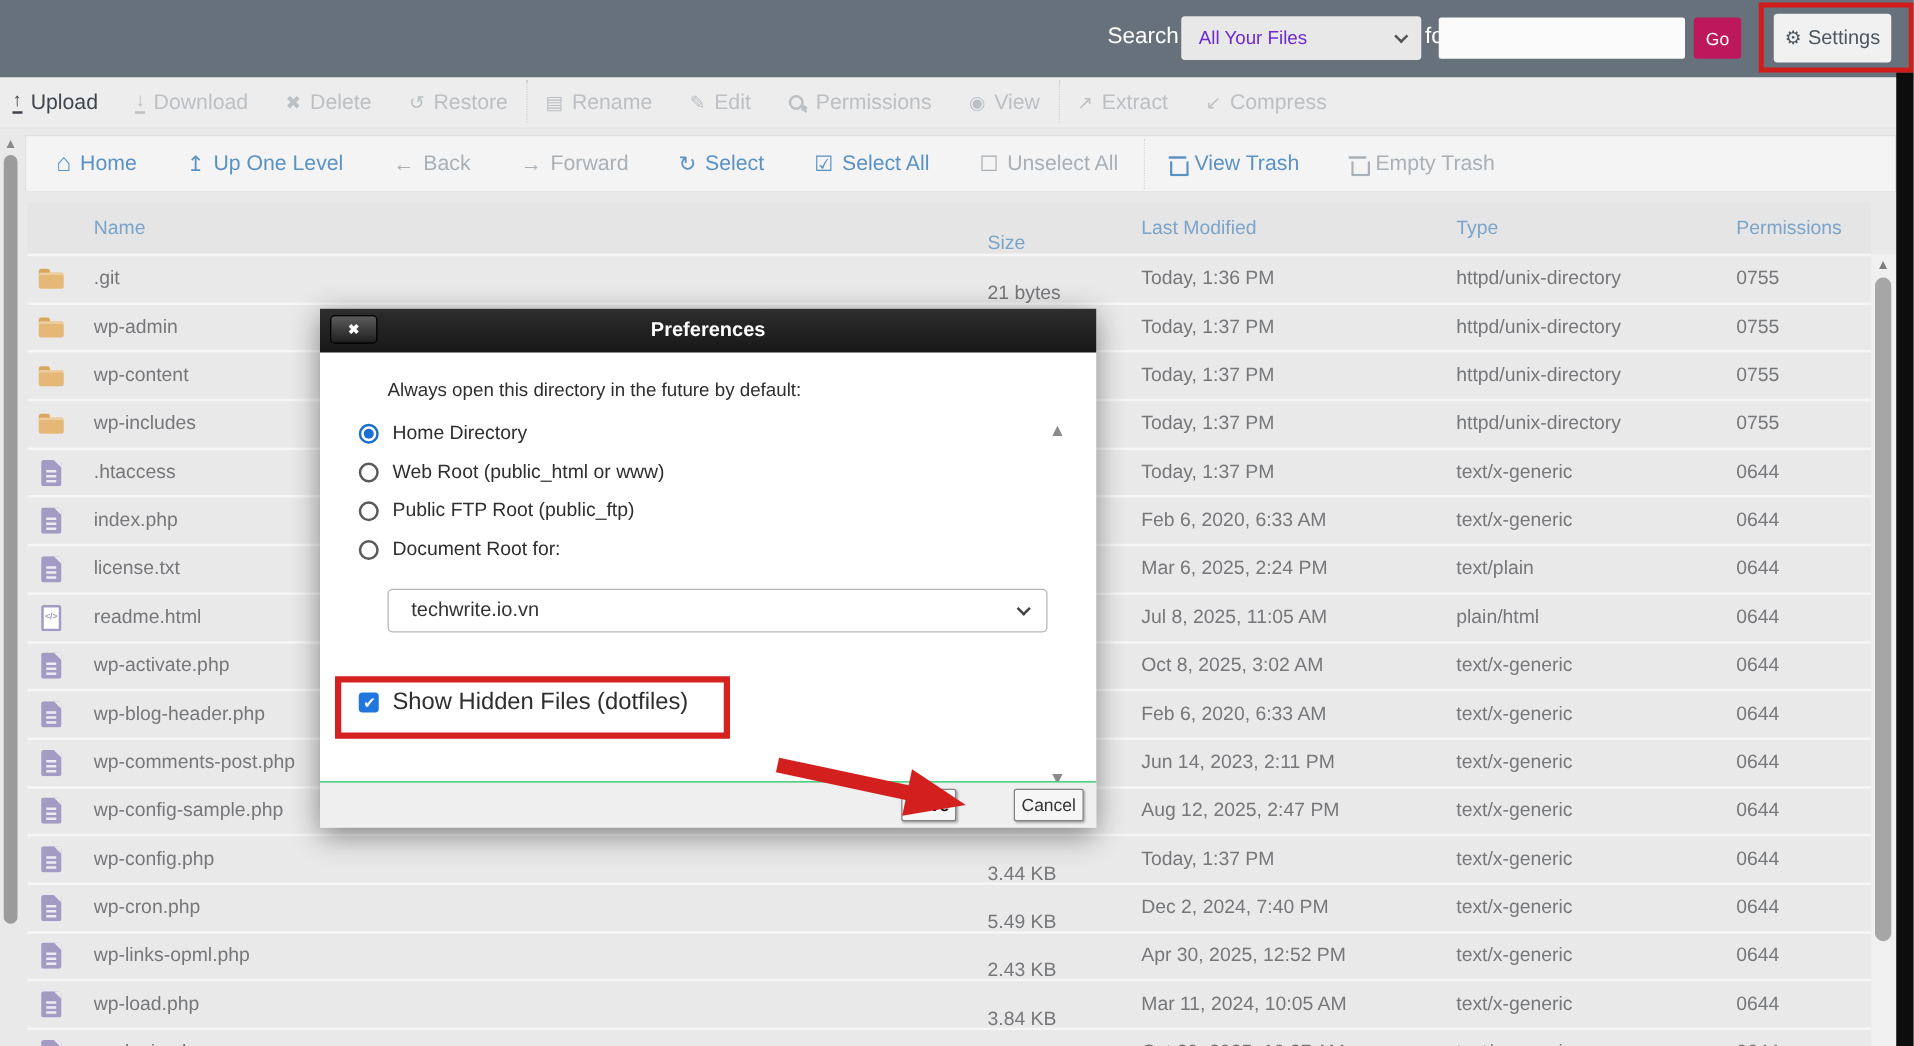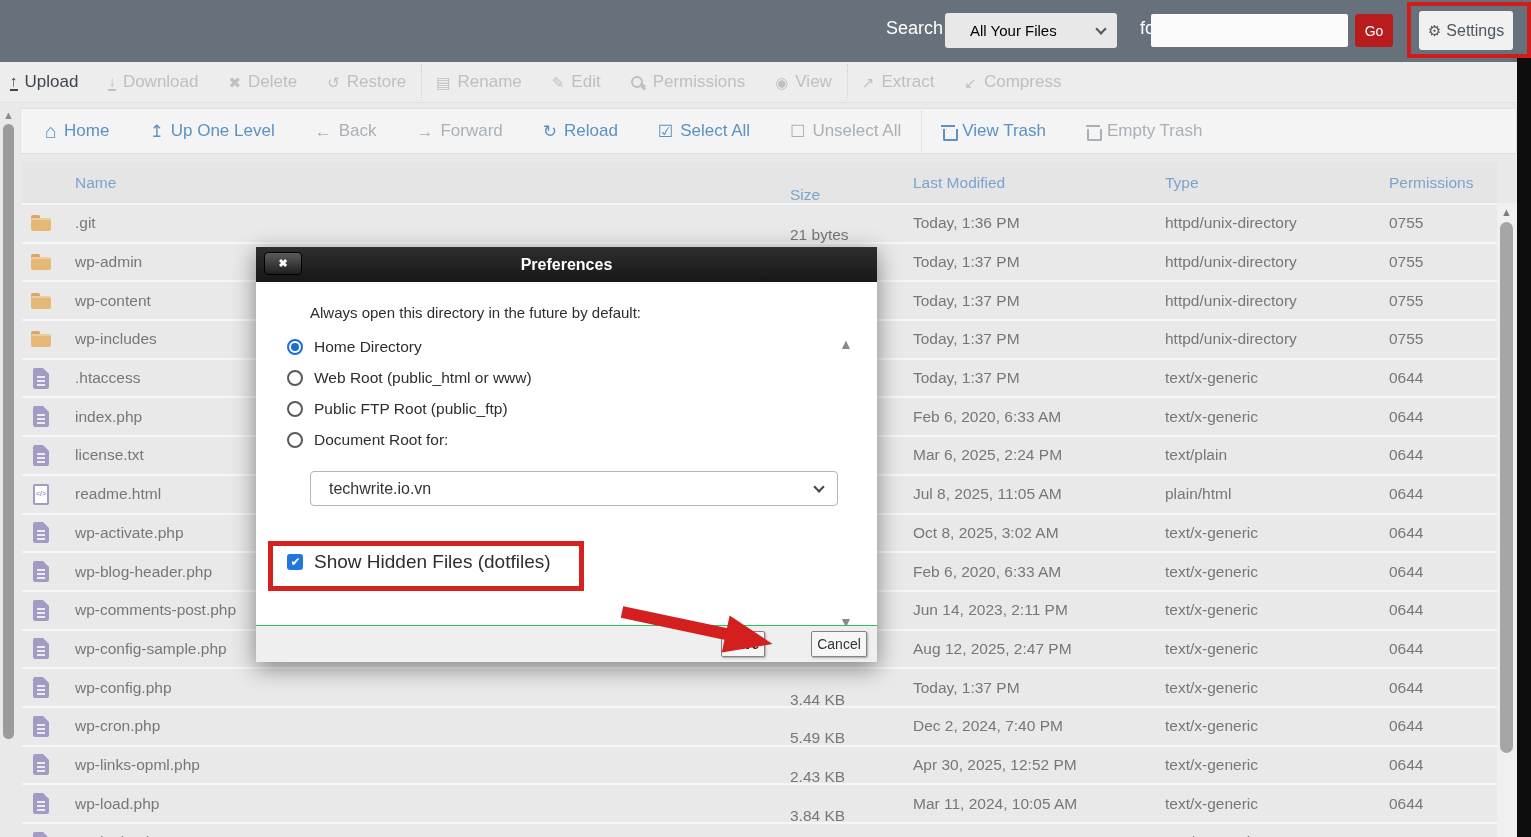--- a/index.html
+++ b/index.html
@@ -3,27 +3,27 @@
 <meta charset="utf-8">
 <style>
   * { margin:0; padding:0; box-sizing:border-box; }
   html,body { background:#444; }
   body { font-family:"Liberation Sans","DejaVu Sans",sans-serif; }
   .screen { position:relative; width:1531px; height:837px; background:#e9e9e9; overflow:hidden; }
 
   
   .topbar { position:absolute; left:0; top:0; width:1531px; height:62px; background:#67717c; }
   .tb-search-label { position:absolute; left:886px; top:18px; color:#fff; font-size:18px; }
-  .tb-scope { position:absolute; left:945px; top:13px; width:172px; height:35px; background:#e8e8e8;
-              border-radius:3px; color:#000000; font-size:15px; line-height:35px; padding-left:25px; }
+  .tb-scope { position:absolute; left:945px; top:13px; width:192px; height:35px; background:#e8e8e8;
+              border-radius:3px; color:#6d28d9; font-size:15px; line-height:35px; padding-left:14px; }
   .tb-scope .chev { position:absolute; right:12px; top:12px; }
   .chev { width:8px; height:8px; border-right:2px solid #555; border-bottom:2px solid #555; transform:rotate(45deg); display:inline-block; }
   .tb-for { position:absolute; left:1140px; top:18px; color:#fff; font-size:18px; }
   .tb-input { position:absolute; left:1151px; top:14px; width:197px; height:33px; border:none; border-radius:2px; background:#fbfbfb; font-size:15px; padding:0 8px; }
-  .tb-go { position:absolute; left:1355px; top:14px; width:38px; height:33px; background:#b91c1c; color:#fff;
+  .tb-go { position:absolute; left:1355px; top:14px; width:38px; height:33px; background:#be185d; color:#fff;
            border:none; border-radius:3px; font-size:14px; cursor:pointer; }
   .tb-settings { position:absolute; left:1419px; top:11px; width:94px; height:39px; background:#f1f1f1; color:#4e565e;
                  border:none; border-radius:3px; font-size:16px; cursor:pointer; }
   .tb-settings .gear { margin-right:5px; font-size:15px; }
 
   
   .toolbar { position:absolute; left:0; top:62px; width:1517px; height:41px; background:#ededed;
              border-bottom:1px solid #e2e2e2; display:flex; align-items:center; padding-left:10px; gap:30px; }
   .tb-item { display:flex; align-items:center; font-size:17px; color:#3e454c; cursor:pointer; position:relative; }
   .tb-item.disabled { color:#bcc0c4; cursor:default; }
@@ -214,21 +214,21 @@
       </div>
 
       <div class="nav-item inactive">
         <span class="nav-icon forward-icon">→</span>
         <span>Forward</span>
 
       </div>
 
       <div class="nav-item">
         <span class="nav-icon reload-icon">↻</span>
-        <span>Reload</span>
+        <span>Select</span>
 
       </div>
 
       <div class="nav-item">
         <span class="nav-icon select-all-icon">☑</span>
         <span>Select All</span>
 
       </div>
 
       <div class="nav-item inactive divider">

